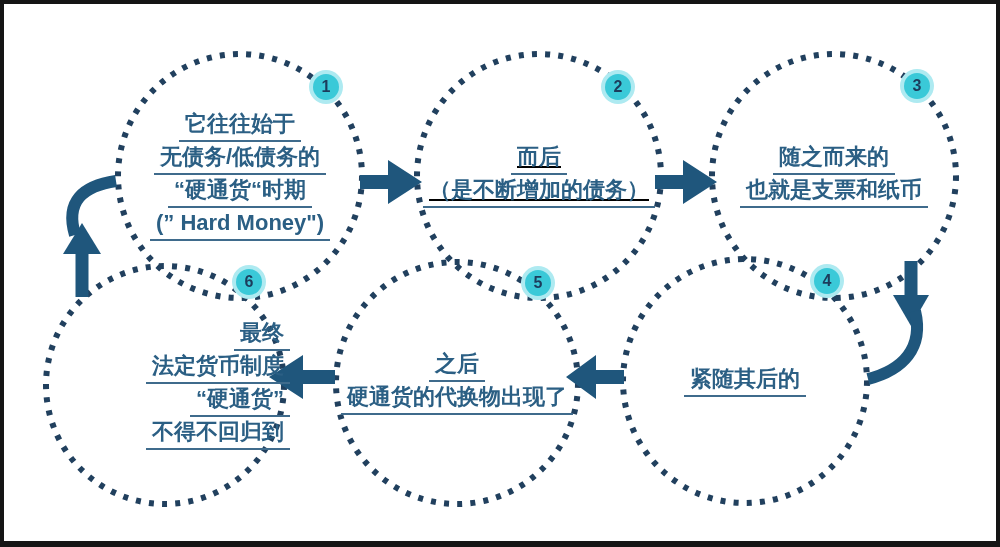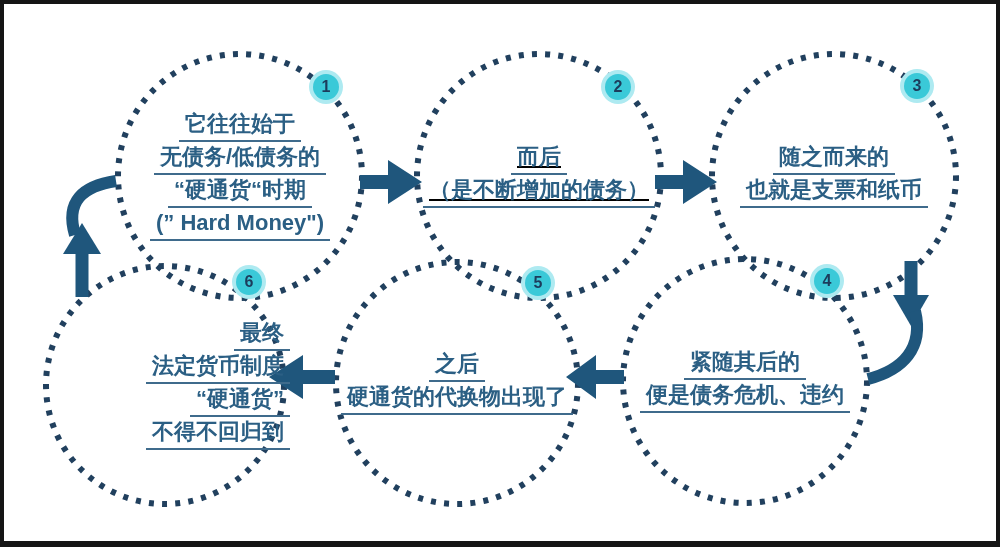--- a/index.html
+++ b/index.html
@@ -88,21 +88,20 @@
   <div class="step" style="left:410px;top:47px;text-decoration:underline;">
       <span class="line">而后</span>
       <span class="line">（是不断增加的债务）</span>
     </div>
   <div class="step" style="left:705px;top:47px;text-align:right;">
       <span class="line">随之而来的</span>
       <span class="line">也就是支票和纸币</span>
     </div>
   <div class="step" style="left:616px;top:252px;">
       <span class="line">紧随其后的</span>
-      <span class="line">便是债务危机、违约</span>
     </div>
   <div class="step" style="left:328px;top:254px;">
       <span class="line">之后</span>
       <span class="line">硬通货的代换物出现了</span>
     </div>
   <div class="step" style="left:36px;top:256px;align-items:flex-end;">
       <span class="line">最终</span>
       <span class="line">法定货币制度</span>
       <span class="line">“硬通货”</span>
       <span class="line">不得不回归到</span>

